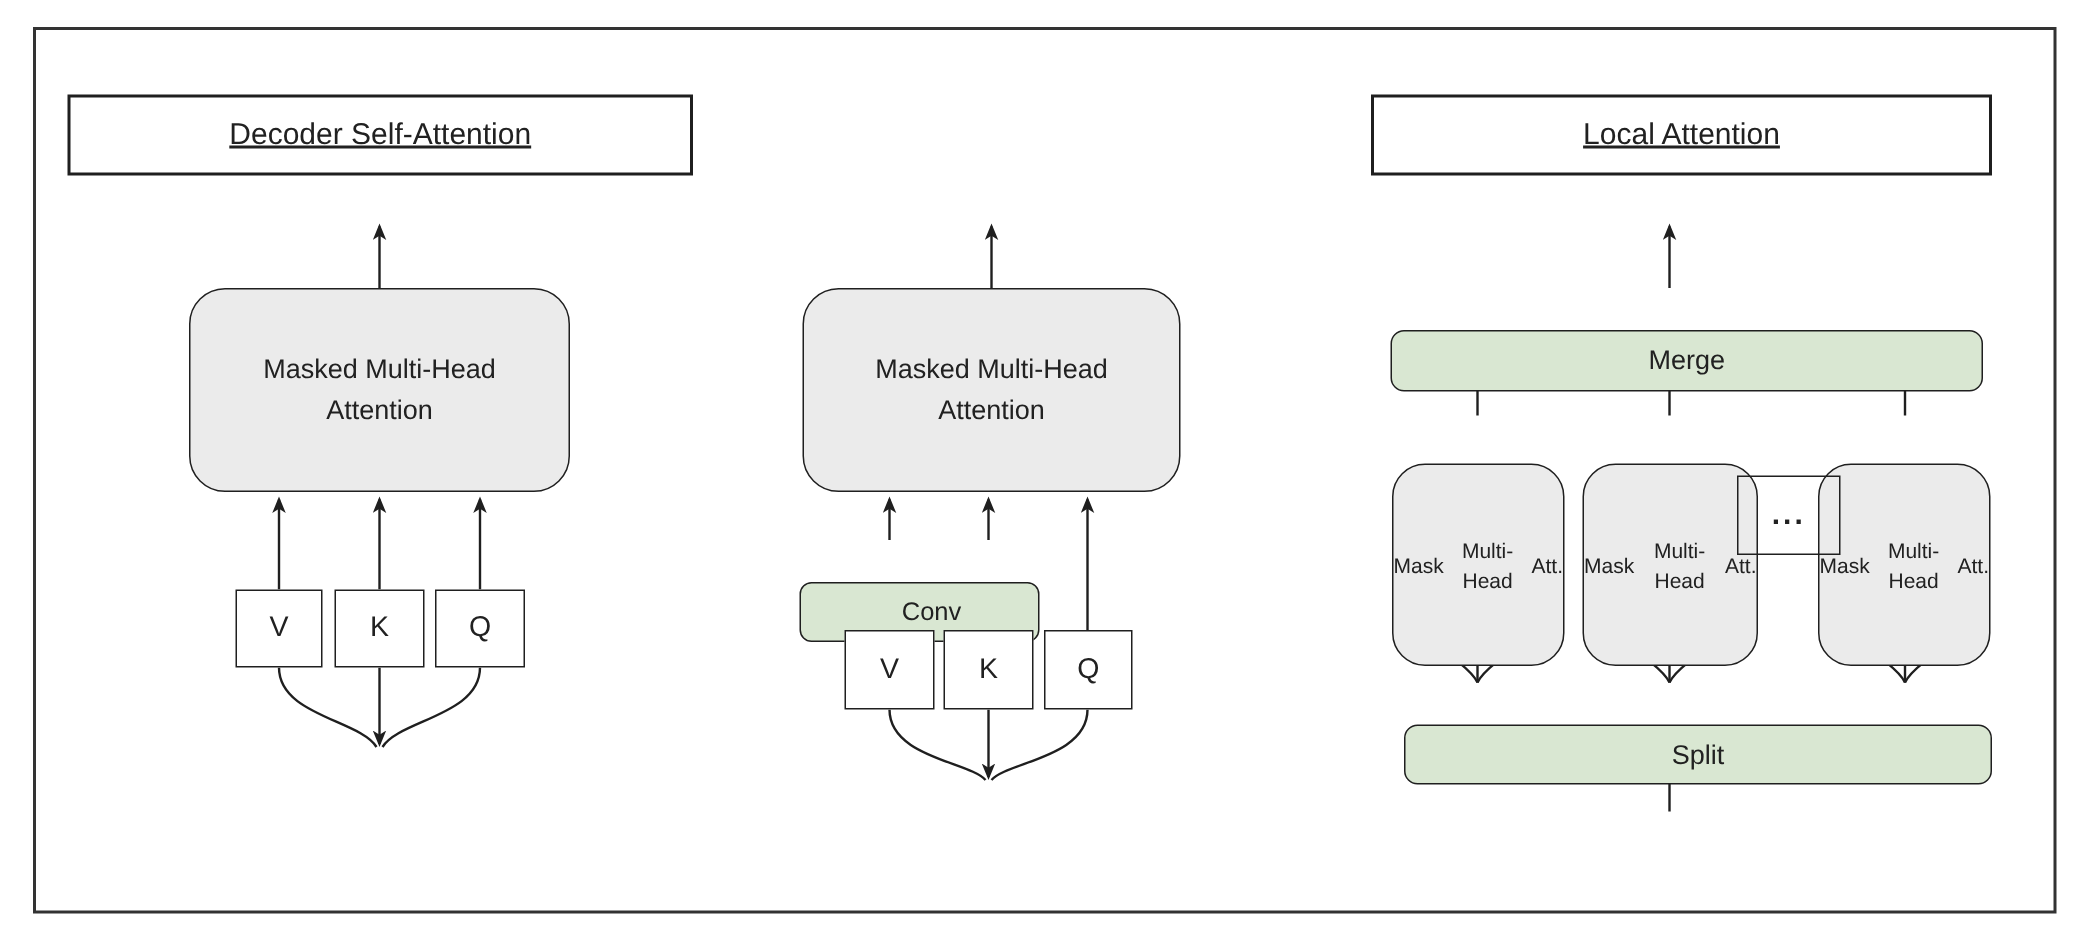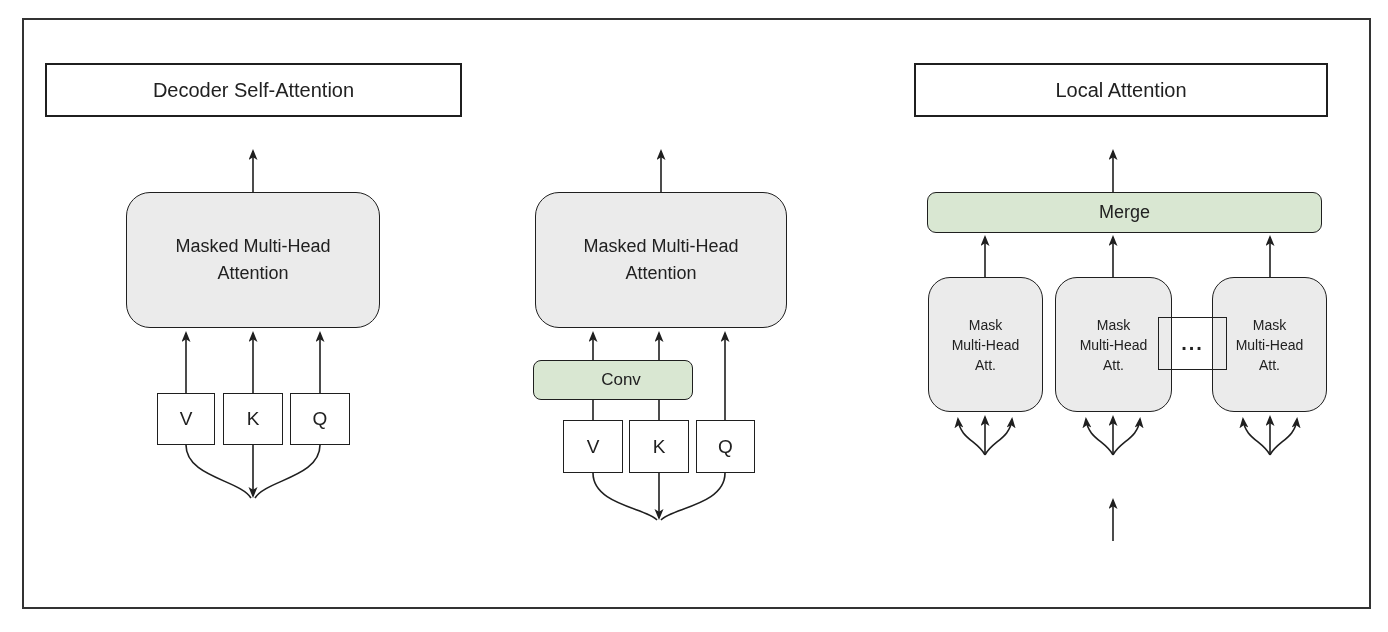--- a/index.html
+++ b/index.html
@@ -19,20 +19,21 @@
   }
   .stage{position:absolute;left:0;top:0;width:1388px;height:632px;background:var(--white);}
   .frame{position:absolute;left:22px;top:18px;width:1349px;height:591px;border:2px solid var(--frame);background:var(--white);}
   .abs{position:absolute;display:flex;align-items:center;justify-content:center;text-align:center;}
   .titlebox{
     background:var(--white);
     border:2px solid var(--stroke);
     font-size:20px;
     color:var(--text);
     z-index:2;
+    text-decoration:underline;
   }
   .mmha{
     background:var(--node-gray);
     border:1.5px solid var(--stroke);
     border-radius:24px;
     font-size:18px;
     line-height:27px;
     z-index:2;
     flex-direction:column;
   }
@@ -41,29 +42,31 @@
     border:1.5px solid var(--stroke);
     font-size:19px;
     z-index:2;
   }
   .greenbar{
     background:var(--panel-green);
     border:1.5px solid var(--stroke);
     border-radius:9px;
     font-size:18px;
     z-index:2;
+    margin-top:28px;
   }
   .headbox{
     background:var(--node-gray);
     border:1.5px solid var(--stroke);
     border-radius:22px;
     font-size:14px;
     line-height:20px;
     z-index:2;
-    flex-direction:column;
+    flex-direction:row;
+    margin-top:32px;
   }
   .dotsbox{
     background:transparent;
     border:1.6px solid var(--stroke);
     font-size:20px;
     font-weight:600;
     letter-spacing:2px;
     z-index:3;
   }
   svg.wires{position:absolute;left:0;top:0;width:1388px;height:632px;z-index:1;pointer-events:none;}
@@ -160,14 +163,15 @@
     <span>Att.</span>
   </div>
   <div class="abs headbox" style="left:1212px;top:277px;width:115px;height:135px;">
     <span>Mask</span>
     <span>Multi-Head</span>
     <span>Att.</span>
   </div>
 
   <div class="abs dotsbox" style="left:1158px;top:317px;width:69px;height:53px;">...</div>
 
+  <div class="abs greenbar" style="left:936px;top:455px;width:392px;height:40px;">Split</div>
 
 </div>
 
 </body></html>

